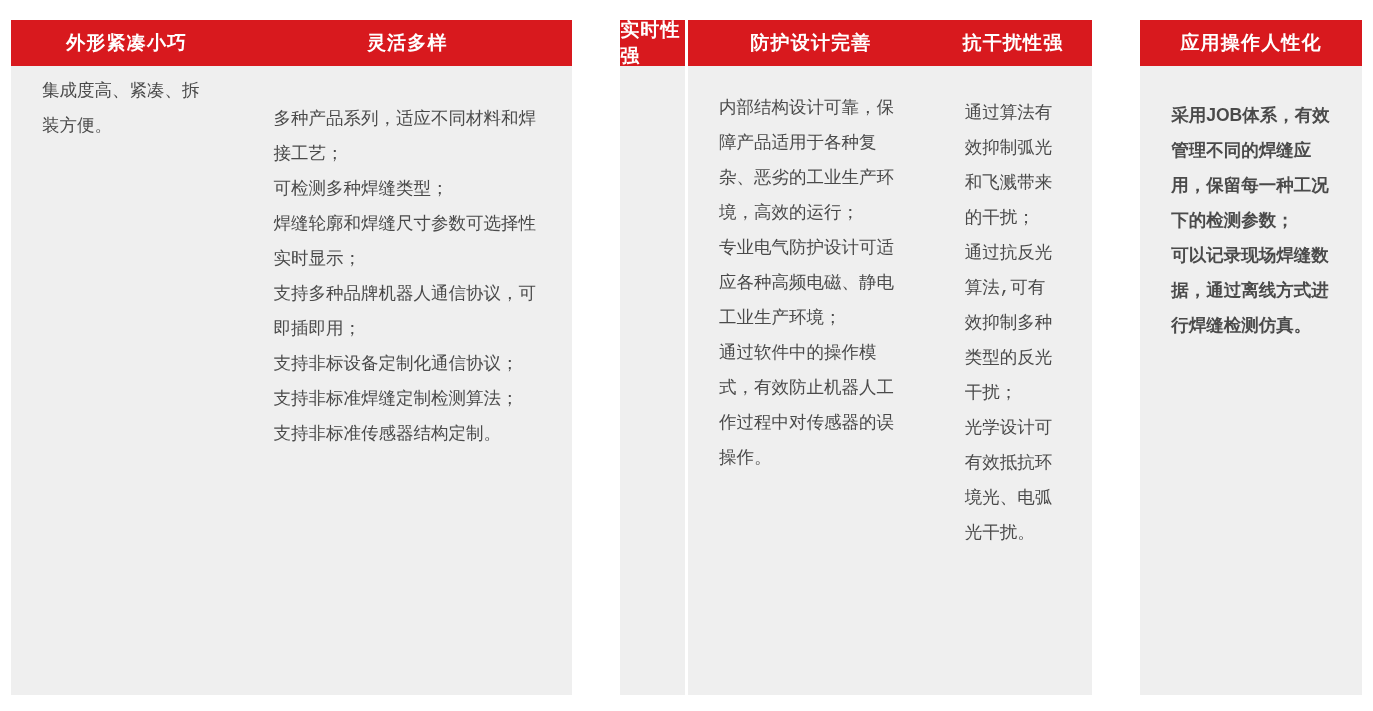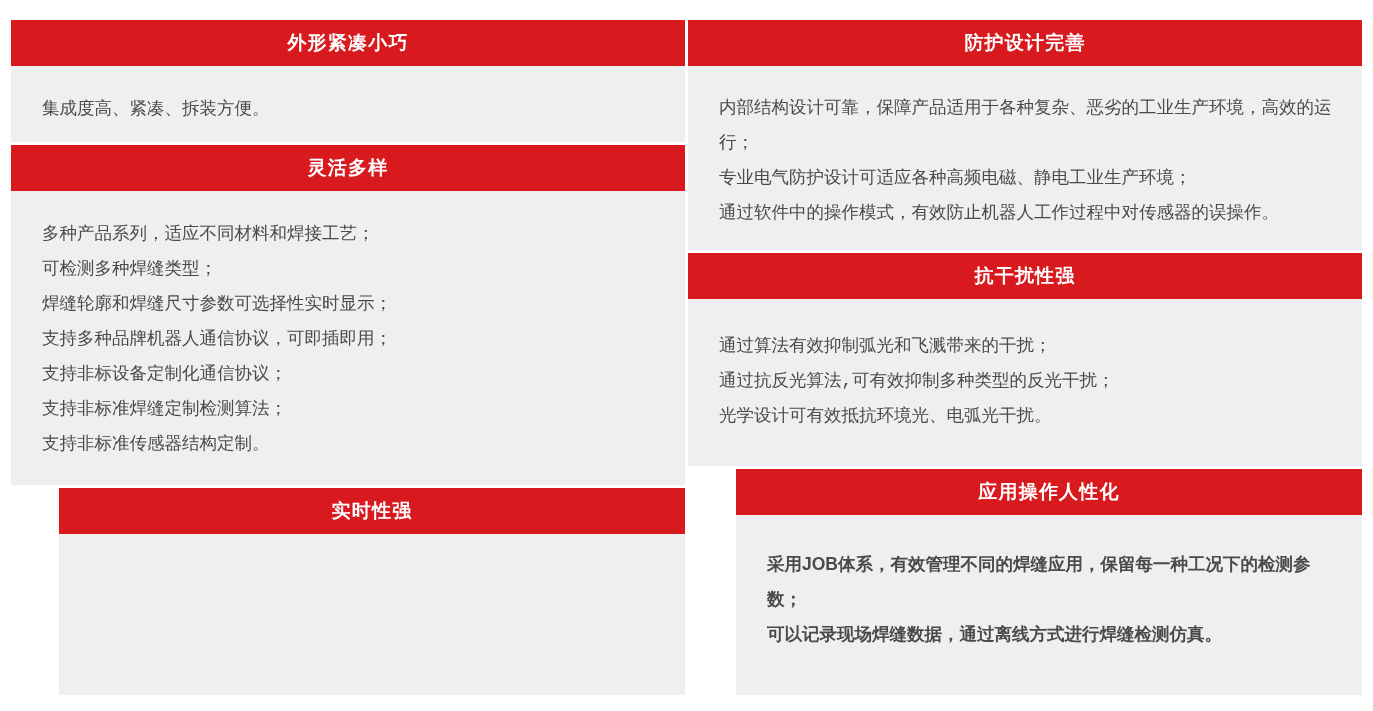--- a/index.html
+++ b/index.html
@@ -20,21 +20,21 @@
     top: 20px;
     width: 1351px;
     height: 675px;
     display: flex;
     gap: 3px;
   }
 
   .column {
     width: 674px;
     display: flex;
-    flex-direction: column;
+    flex-direction: row;
   }
 
   .panel {
     background: #efefef;
     display: flex;
     flex-direction: column;
   }
 
   
   .band {
@@ -58,22 +58,22 @@
   }
 
   .line {
     font-size: 17.5px;
     color: #4a4a4a;
     line-height: 35px;
     white-space: pre-wrap;
   }
 
   
-  .lc-b1 .body-box { padding-top: 25px; padding-bottom: 16px; min-height: 59px; }
-  .lc-b2 .body-box { padding-top: 25px; padding-bottom: 24px; }
+  .lc-b1 .body-box { padding-top: 7px; padding-bottom: 16px; min-height: 59px; }
+  .lc-b2 .body-box { padding-top: 35px; padding-bottom: 24px; }
   .lc-b3 .body-box { padding-top: 38px; padding-bottom: 40px; }
 
   
   .rc-b1 .body-box { padding-top: 24px; padding-bottom: 20px; }
   .rc-b2 .body-box { padding-top: 30px; padding-bottom: 32px; font-family: Liberation Mono, monospace; }
   .rc-b3 .body-box { padding-top: 32px; padding-bottom: 38px; font-weight: bold; }
 
   .spacer-3 { height: 3px; background: #ffffff; }
 
   .grow { flex: 1 1 auto; margin-left: 48px; }

